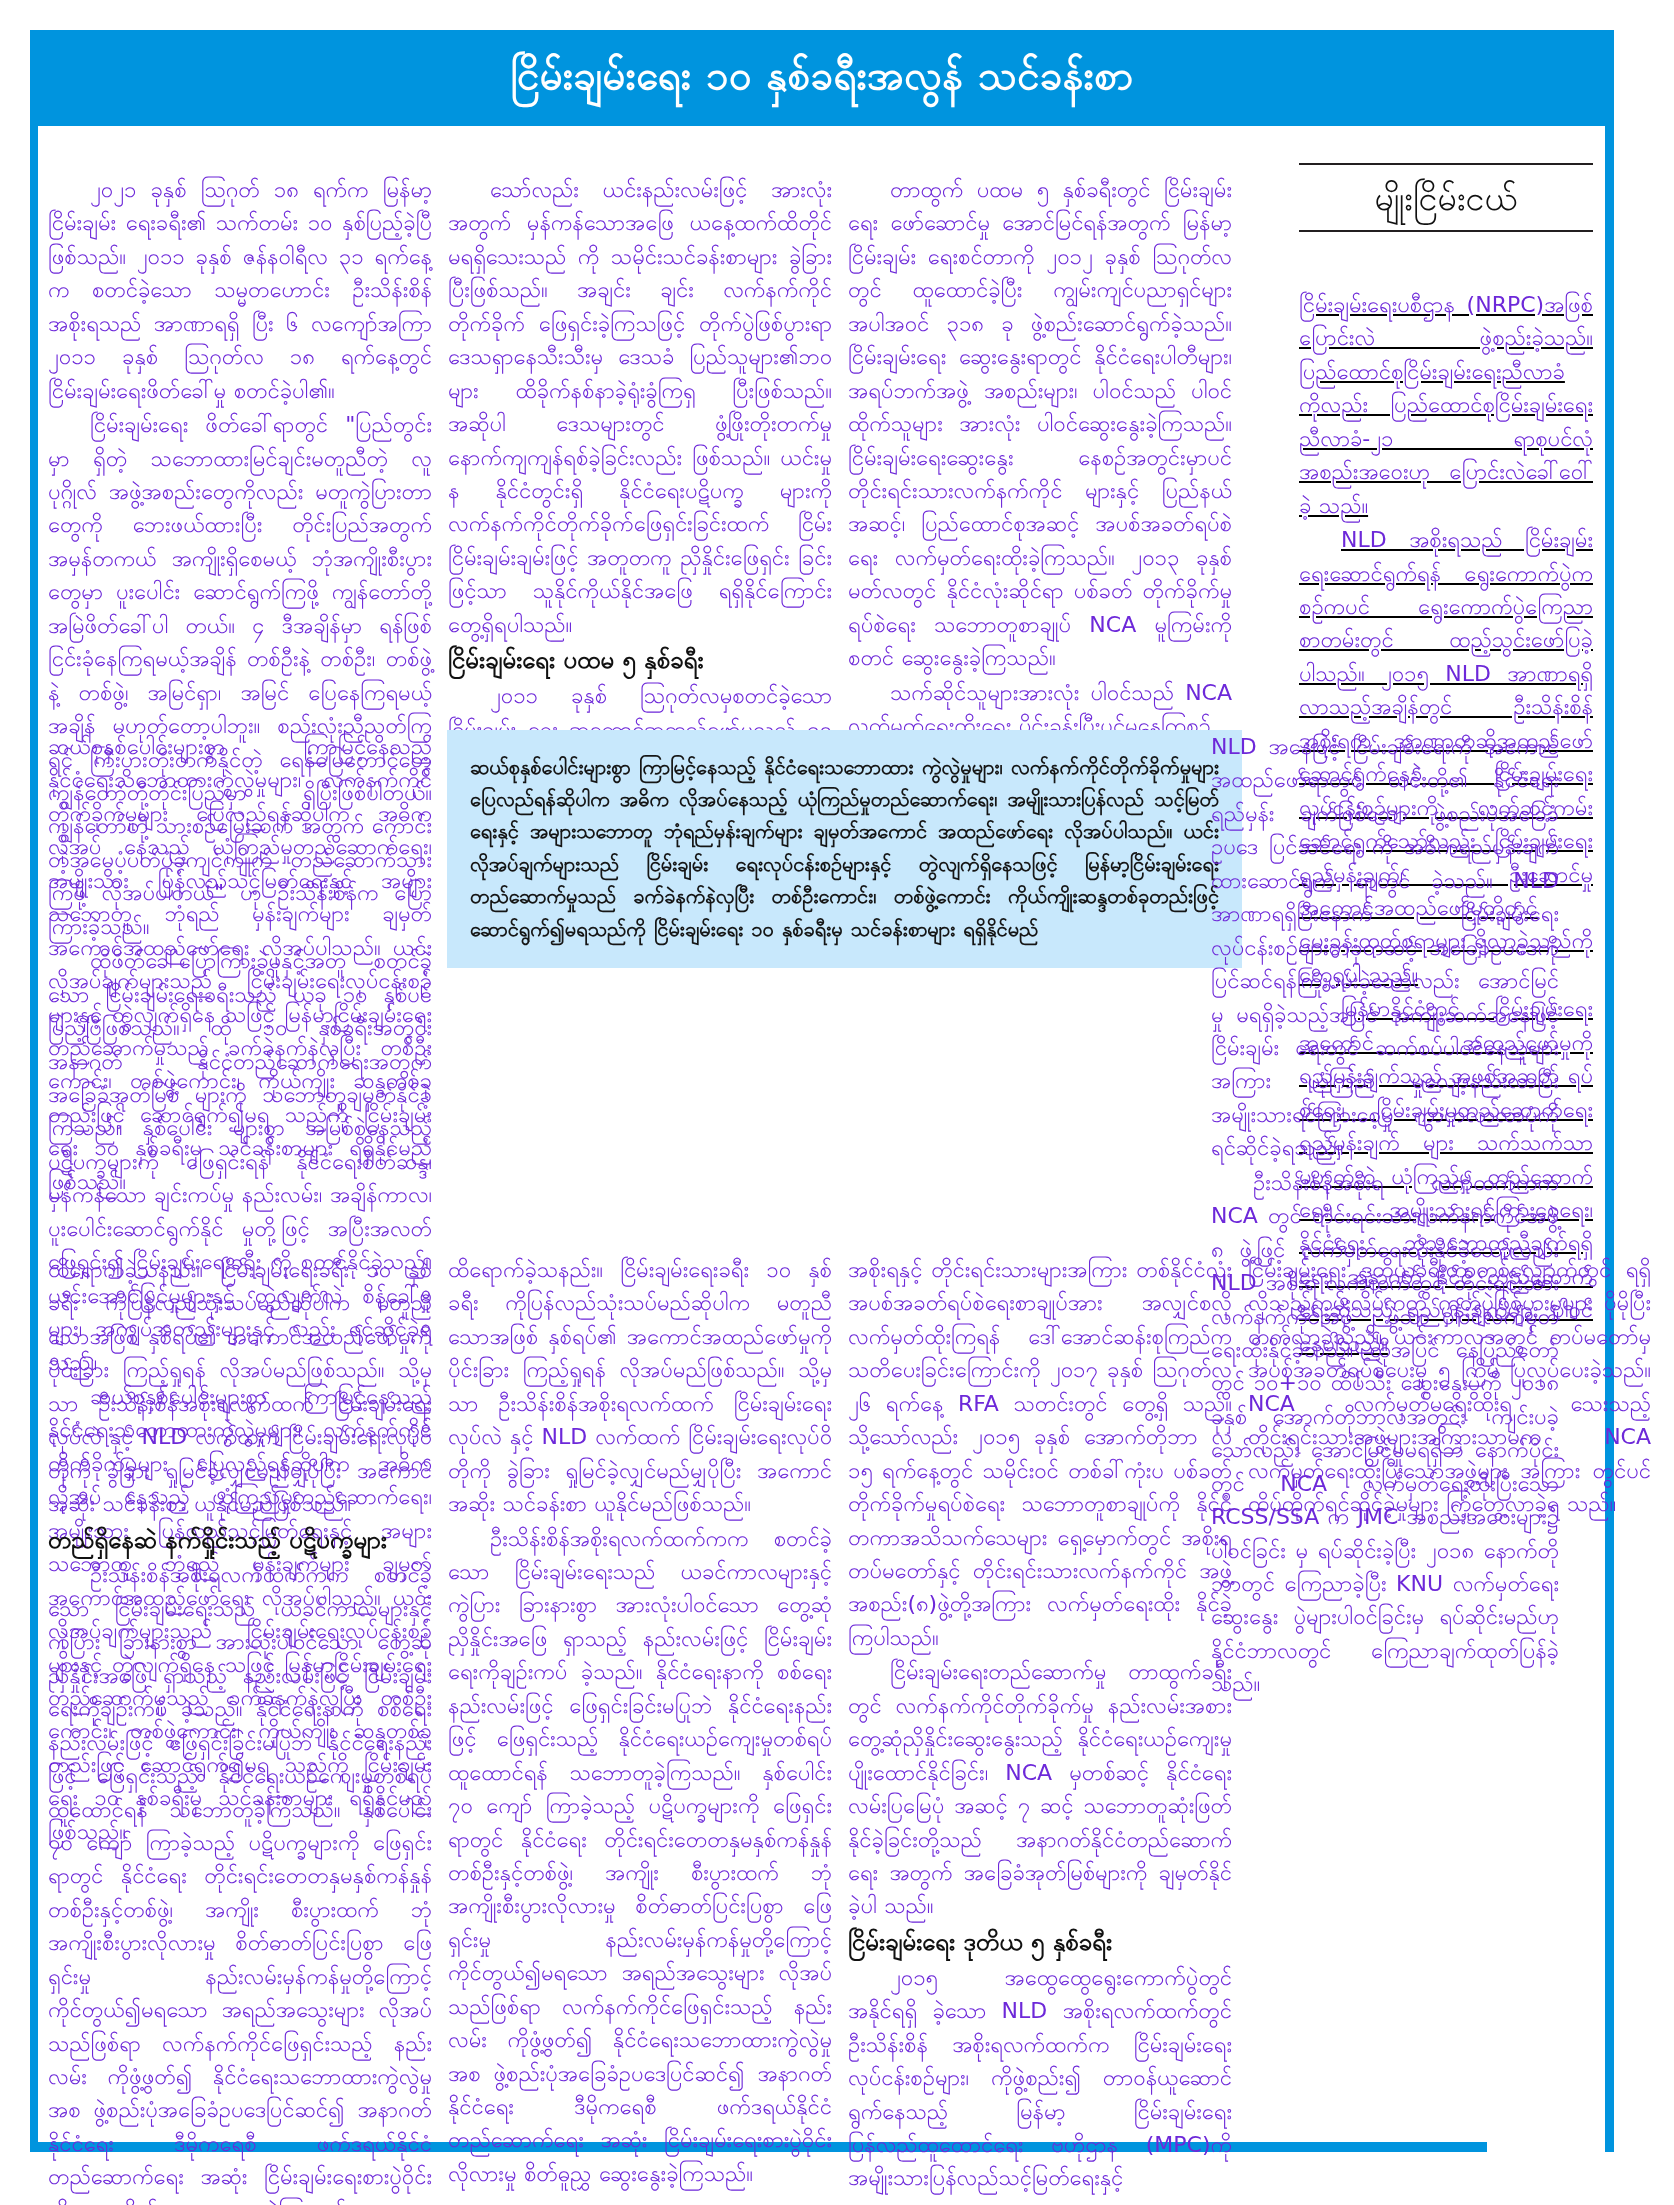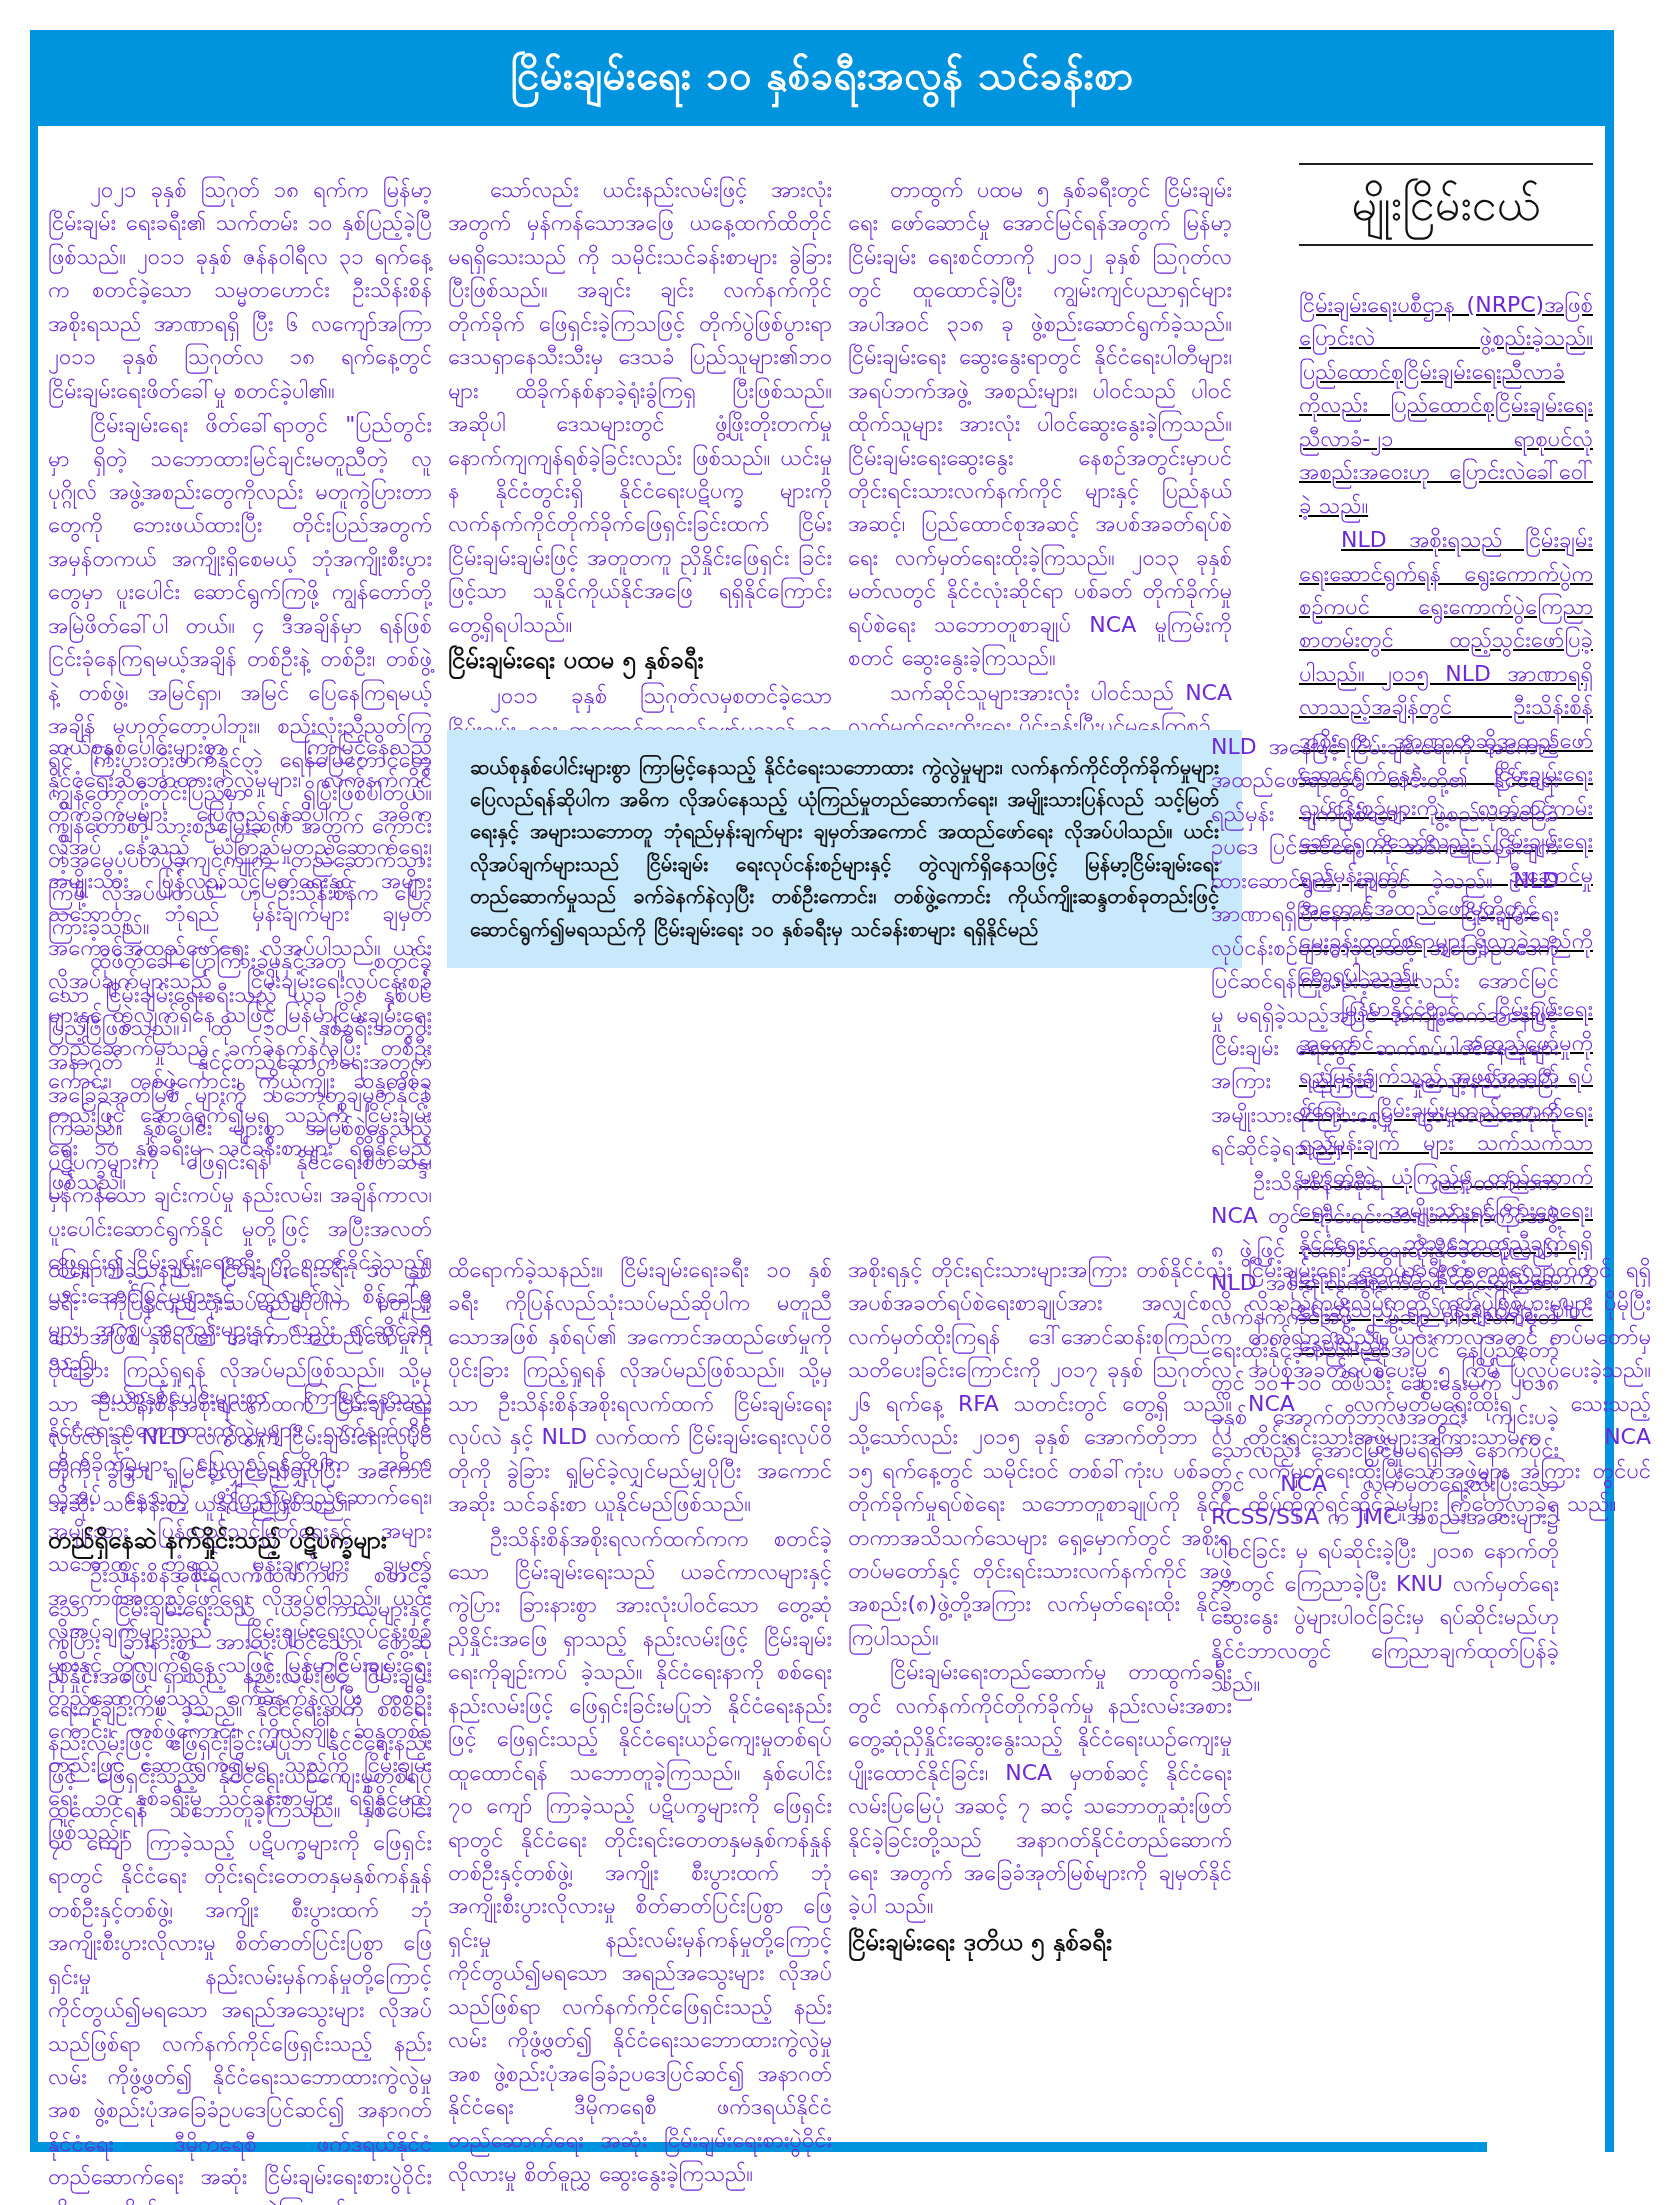--- a/index.html
+++ b/index.html
@@ -82,21 +82,21 @@
     position: absolute;
     left: 1299px;
     top: 163px;
     width: 294px;
     padding: 5.4px 0 7.6px 0;
     border-top: 2.2px solid #231f20;
     border-bottom: 2.2px solid #231f20;
     text-align: center;
   }
   .byline-name {
-    font-size: 45px;
+    font-size: 34px;
     line-height: 1.25;
     font-weight: 400;
     color: #111111;
     padding: 6.5px 0 3.3px 0;
   }
 
   
   .upper-cols {
     position: absolute;
     left: 48px;
@@ -245,20 +245,21 @@
 
     <div class="col l-c2">
       <p class="para noindent">ထိရောက်ခဲ့သနည်း။ ငြိမ်းချမ်းရေးခရီး ၁၀ နှစ်ခရီး ကိုပြန်လည်သုံးသပ်မည်ဆိုပါက မတူညီသောအဖြစ် နှစ်ရပ်၏ အကောင်အထည်ဖော်မှုကို ပိုင်းခြား ကြည့်ရှုရန် လိုအပ်မည်ဖြစ်သည်။ သို့မှသာ ဦးသိန်းစိန်အစိုးရလက်ထက် ငြိမ်းချမ်းရေးလုပ်လဲ နှင့် NLD လက်ထက် ငြိမ်းချမ်းရေးလုပ်ဝိတိုကို ခွဲခြား ရှုမြင်ခဲ့လျှင်မည်မျှပိုပြီး အကောင်အဆိုး သင်ခန်းစာ ယူနိုင်မည်ဖြစ်သည်။</p>
       <p class="para">ဦးသိန်းစိန်အစိုးရလက်ထက်ကက စတင်ခဲ့သော ငြိမ်းချမ်းရေးသည် ယခင်ကာလများနှင့် ကွဲပြား ခြားနားစွာ အားလုံးပါဝင်သော တွေ့ဆုံညှိနှိုင်းအဖြေ ရှာသည့် နည်းလမ်းဖြင့် ငြိမ်းချမ်းရေးကိုချဉ်းကပ် ခဲ့သည်။ နိုင်ငံရေးနာကို စစ်ရေးနည်းလမ်းဖြင့် ဖြေရှင်းခြင်းမပြုဘဲ နိုင်ငံရေးနည်းဖြင့် ဖြေရှင်းသည့် နိုင်ငံရေးယဉ်ကျေးမှုတစ်ရပ် ထူထောင်ရန် သဘောတူခဲ့ကြသည်။ နှစ်ပေါင်း ၇၀ ကျော် ကြာခဲ့သည့် ပဋိပက္ခများကို ဖြေရှင်းရာတွင် နိုင်ငံရေး တိုင်းရင်းတေတနှမနှစ်ကန်နှုန် တစ်ဦးနှင့်တစ်ဖွဲ့၊ အကျိုး စီးပွားထက် ဘုံအကျိုးစီးပွားလိုလားမှု စိတ်ဓာတ်ပြင်းပြစွာ ဖြေရှင်းမှု နည်းလမ်းမှန်ကန်မှုတို့ကြောင့် ကိုင်တွယ်၍မရသော အရည်အသွေးများ လိုအပ် သည်ဖြစ်ရာ လက်နက်ကိုင်ဖြေရှင်းသည့် နည်းလမ်း ကိုဖွံ့ဖွတ်၍ နိုင်ငံရေးသဘောထားကွဲလွဲမှုအစ ဖွဲ့စည်းပုံအခြေခံဥပဒေပြင်ဆင်၍ အနာဂတ် နိုင်ငံရေး ဒီမိုကရေစီ ဖက်ဒရယ်နိုင်ငံ တည်ဆောက်ရေး အဆုံး ငြိမ်းချမ်းရေးစားပွဲဝိုင်းလိုလားမှု စိတ်ဓူညွှ ဆွေးနွေးခဲ့ကြသည်။</p>
     </div>
 
     <div class="col l-c3">
       <p class="para noindent">အစိုးရနှင့် တိုင်းရင်းသားများအကြား တစ်နိုင်ငံလုံး အပစ်အခတ်ရပ်စဲရေးစာချုပ်အား အလျှင်စလို လက်မှတ်ထိုးကြရန် ဒေါ်အောင်ဆန်းစုကြည်က သတိပေးခြင်းကြောင်းကို ၂၀၁၇ ခုနှစ် သြဂုတ်လ ၂၆ ရက်နေ့ RFA သတင်းတွင် တွေ့ရှိ သည်။ သို့သော်လည်း ၂၀၁၅ ခုနှစ် အောက်တိုဘာ လ ၁၅ ရက်နေ့တွင် သမိုင်းဝင် တစ်ခါ်ကုံးပ ပစ်ခတ် တိုက်ခိုက်မှုရပ်စဲရေး သဘောတူစာချုပ်ကို နိုင်ငံ တကာအသိသက်သေများ ရှေ့မှောက်တွင် အစိုးရ တပ်မတော်နှင့် တိုင်းရင်းသားလက်နက်ကိုင် အဖွဲ့ အစည်း(၈)ဖွဲ့တို့အကြား လက်မှတ်ရေးထိုး နိုင်ခဲ့ကြပါသည်။</p>
       <p class="para">ငြိမ်းချမ်းရေးတည်ဆောက်မှု တာထွက်ခရီး တွင် လက်နက်ကိုင်တိုက်ခိုက်မှု နည်းလမ်းအစား တွေ့ဆုံညှိနှိုင်းဆွေးနွေးသည့် နိုင်ငံရေးယဉ်ကျေးမှု ပျိုးထောင်နိုင်ခြင်း၊ NCA မှတစ်ဆင့် နိုင်ငံရေး လမ်းပြမြေပုံ အဆင့် ၇ ဆင့် သဘောတူဆုံးဖြတ် နိုင်ခဲ့ခြင်းတို့သည် အနာဂတ်နိုင်ငံတည်ဆောက်ရေး အတွက် အခြေခံအုတ်မြစ်များကို ချမှတ်နိုင်ခဲ့ပါ သည်။</p>
       <h2 class="subhead">ငြိမ်းချမ်းရေး ဒုတိယ ၅ နှစ်ခရီး</h2>
+      <p class="para">၂၀၁၅ အထွေထွေရွေးကောက်ပွဲတွင် အနိုင်ရရှိ ခဲ့သော NLD အစိုးရလက်ထက်တွင် ဦးသိန်းစိန် အစိုးရလက်ထက်က ငြိမ်းချမ်းရေးလုပ်ငန်းစဉ်များ၊ ကိုဖွဲ့စည်း၍ တာဝန်ယူဆောင်ရွက်နေသည့် မြန်မာ့ ငြိမ်းချမ်းရေးပြန်လည်ထူထောင်ရေး ဗဟိုဌာန (MPC)ကို အမျိုးသားပြန်လည်သင့်မြတ်ရေးနှင့်</p>
     </div>
 
     <div class="col l-c4">
       <p class="para noindent">ငြိမ်းချမ်းရေး ဒုတိယခရီးတာတစ်လျှောက်တွင် ရရှိလိုသည်ကမ်းလိပ်ကတ် ကတ်ပွဲဖြစ်ပွားမှုများ ပိုမိုပြီးတက်လာခဲ့သည်။ ယင်းကာလအတွင် တပ်မတော်မှ အပစ်အခတ်ရပ်စဲပေးမှု ၅ ကြိမ် ပြုလုပ်ပေးခဲ့သည်။ NCA လက်မှတ်မရေးထိုးရ သေးသည့် တိုင်းရင်းသားအဖွဲ့များအကြားသာမက NCA လက်မှတ်ရေးထိုးပြီးသောအဖွဲ့များ အကြား တွင်ပင် ထိပ်တိုက်ရင်ဆိုင်ခဲ့မှုများ ကြုံတွေ့လာခဲ့ရ သည်။</p>
     </div>
   </div>
 
 </div>
 
 

